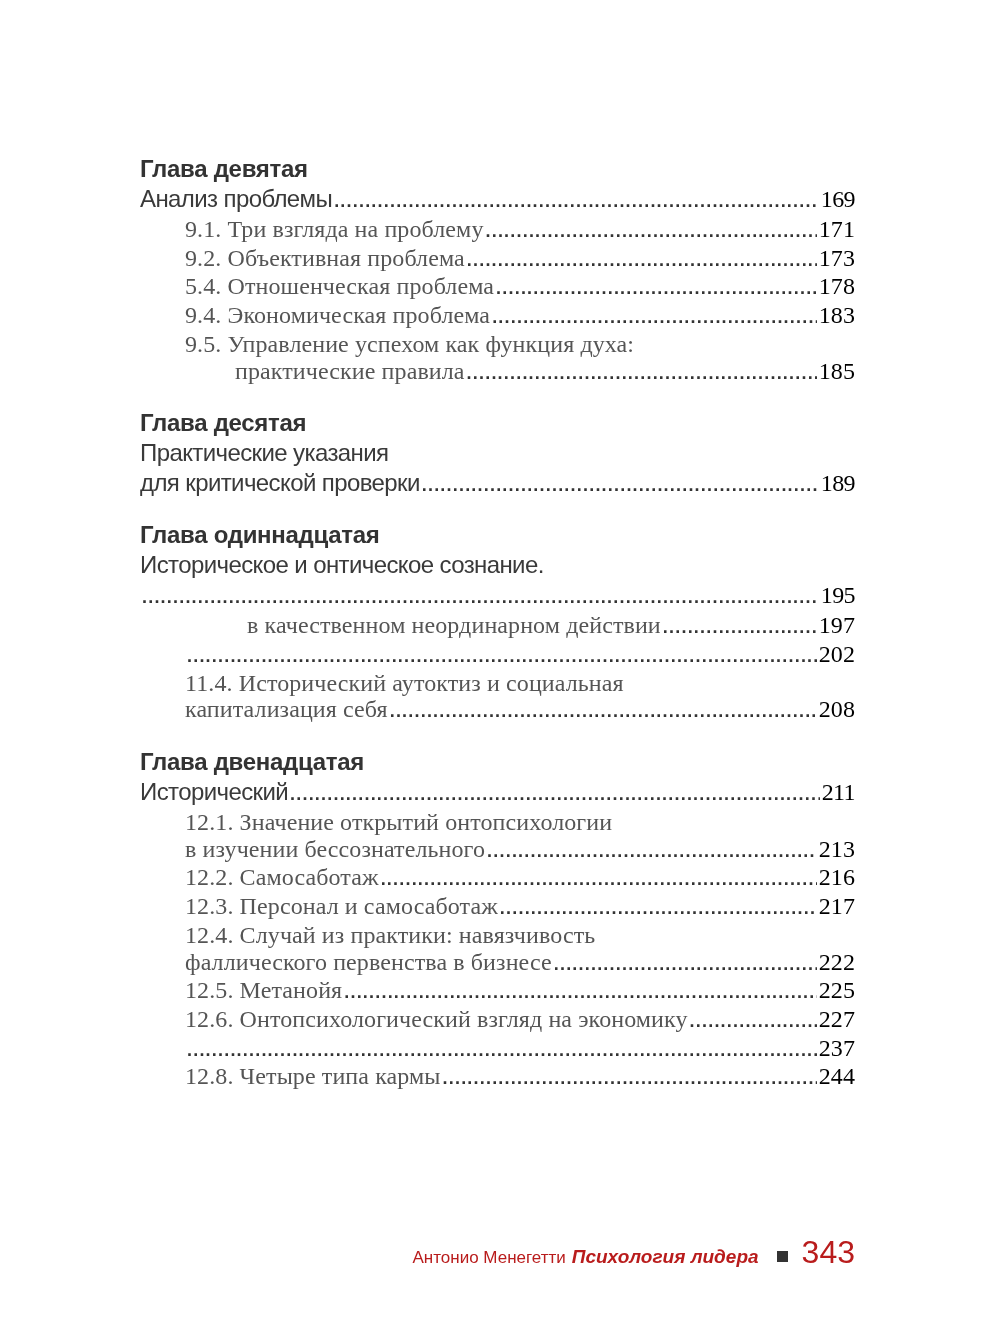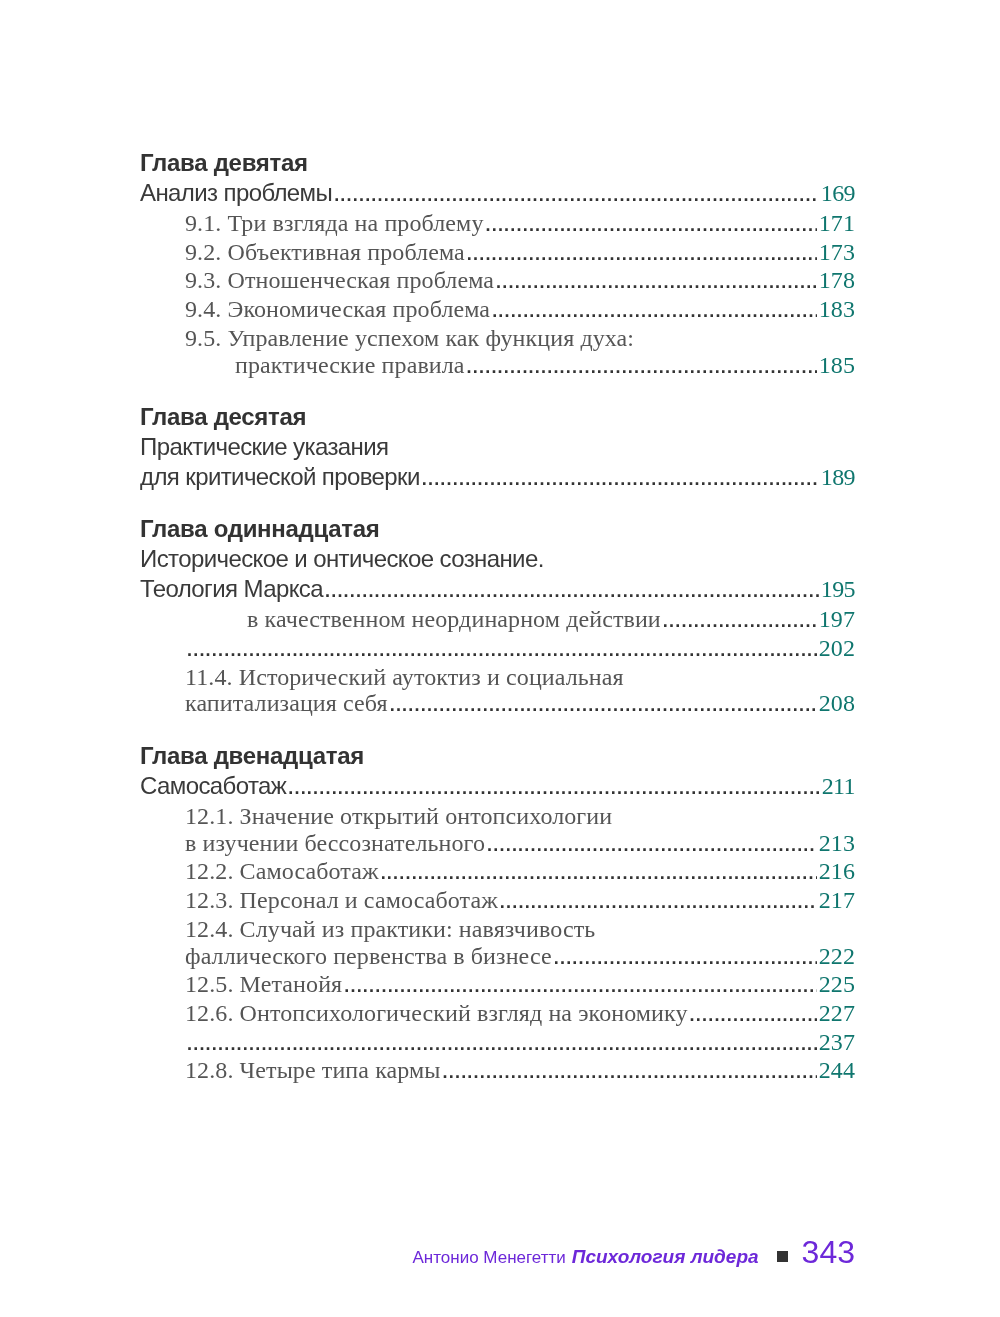--- a/index.html
+++ b/index.html
@@ -1,29 +1,29 @@
 <!DOCTYPE html>
 <html><head>
 <meta charset="utf-8">
 <style>
   html, body { margin:0; padding:0; background:#ffffff; }
   body { width:1000px; height:1317px; position:relative; overflow:hidden; color:#3a3a3a; }
-  .page { position:absolute; left:140px; top:148px; width:715px; }
+  .page { position:absolute; left:140px; top:154px; width:715px; }
   .chapter { margin-bottom:20px; }
   .ch-head { font-family:"Liberation Sans", sans-serif; font-weight:bold; font-size:24px; line-height:30px; color:#333; letter-spacing:-0.3px; }
   .row { display:flex; align-items:baseline; white-space:nowrap; }
   .main { font-family:"Liberation Sans", sans-serif; font-size:24px; line-height:30px; color:#3a3a3a; letter-spacing:-0.6px; }
   .sub { font-family:"Liberation Serif", serif; font-size:24px; line-height:26.7px; color:#555; letter-spacing:0.1px; }
   .dots { flex:1; overflow:hidden; margin:0 2px; font-family:"Liberation Sans", sans-serif; font-weight:bold; letter-spacing:1.2px; color:#333; font-size:18px; }
   .dots::before { content:"................................................................................................................................................................................"; }
-  .pg { font-family:"Liberation Serif", serif; font-size:24px; color:#0f766e; }
+  .pg { font-family:"Liberation Serif", serif; font-size:24px; color:#000000; }
   .ind1 { padding-left:45px; }
   .ind2 { padding-left:95px; }
   .ind1b { padding-left:45px; }
-  .footer { position:absolute; top:1234px; right:145px; display:flex; align-items:baseline; font-family:"Liberation Sans", sans-serif; color:#6d28d9; }
+  .footer { position:absolute; top:1234px; right:145px; display:flex; align-items:baseline; font-family:"Liberation Sans", sans-serif; color:#b91c1c; }
   .f-author { font-size:17px; margin-right:6px; }
   .f-title { font-size:19px; font-weight:bold;font-style:italic; }
   .f-sq { display:inline-block; width:11px; height:11px; background:#333; margin:0 14px 0 18px; position:relative; top:-1px; }
   .f-num { font-size:32px; }
 </style>
 </head>
 <body>
 
 <div class="page">
 
@@ -38,21 +38,21 @@
       <span>9.1. Три взгляда на проблему</span>
       <span class="dots"></span>
       <span class="pg">171</span>
     </div>
     <div class="row sub ind1">
       <span>9.2. Объективная проблема</span>
       <span class="dots"></span>
       <span class="pg">173</span>
     </div>
     <div class="row sub ind1">
-      <span>9.3. Отношенческая проблема</span>
+      <span>5.4. Отношенческая проблема</span>
       <span class="dots"></span>
       <span class="pg">178</span>
     </div>
     <div class="row sub ind1">
       <span>9.4. Экономическая проблема</span>
       <span class="dots"></span>
       <span class="pg">183</span>
     </div>
     <div class="row sub ind1">
       <span>9.5. Управление успехом как функция духа:</span>
@@ -75,21 +75,20 @@
       <span class="pg">189</span>
     </div>
   </div>
 
   <div class="chapter" style="margin-top:8px;">
     <div class="ch-head">Глава одиннадцатая</div>
     <div class="row main">
       <span>Историческое и онтическое сознание.</span>
     </div>
     <div class="row main">
-      <span>Теология Маркса</span>
       <span class="dots"></span>
       <span class="pg">195</span>
     </div>
     <div class="row sub" style="padding-left:107px;">
       <span>в качественном неординарном действии</span>
       <span class="dots"></span>
       <span class="pg">197</span>
     </div>
     <div class="row sub ind1">
       <span class="dots"></span>
@@ -101,21 +100,21 @@
     <div class="row sub ind1b">
       <span>капитализация себя</span>
       <span class="dots"></span>
       <span class="pg">208</span>
     </div>
   </div>
 
   <div class="chapter" style="margin-top:22px;">
     <div class="ch-head">Глава двенадцатая</div>
     <div class="row main">
-      <span>Самосаботаж</span>
+      <span>Исторический</span>
       <span class="dots"></span>
       <span class="pg">211</span>
     </div>
     <div class="row sub ind1">
       <span>12.1. Значение открытий онтопсихологии</span>
     </div>
     <div class="row sub ind1b">
       <span>в изучении бессознательного</span>
       <span class="dots"></span>
       <span class="pg">213</span>

